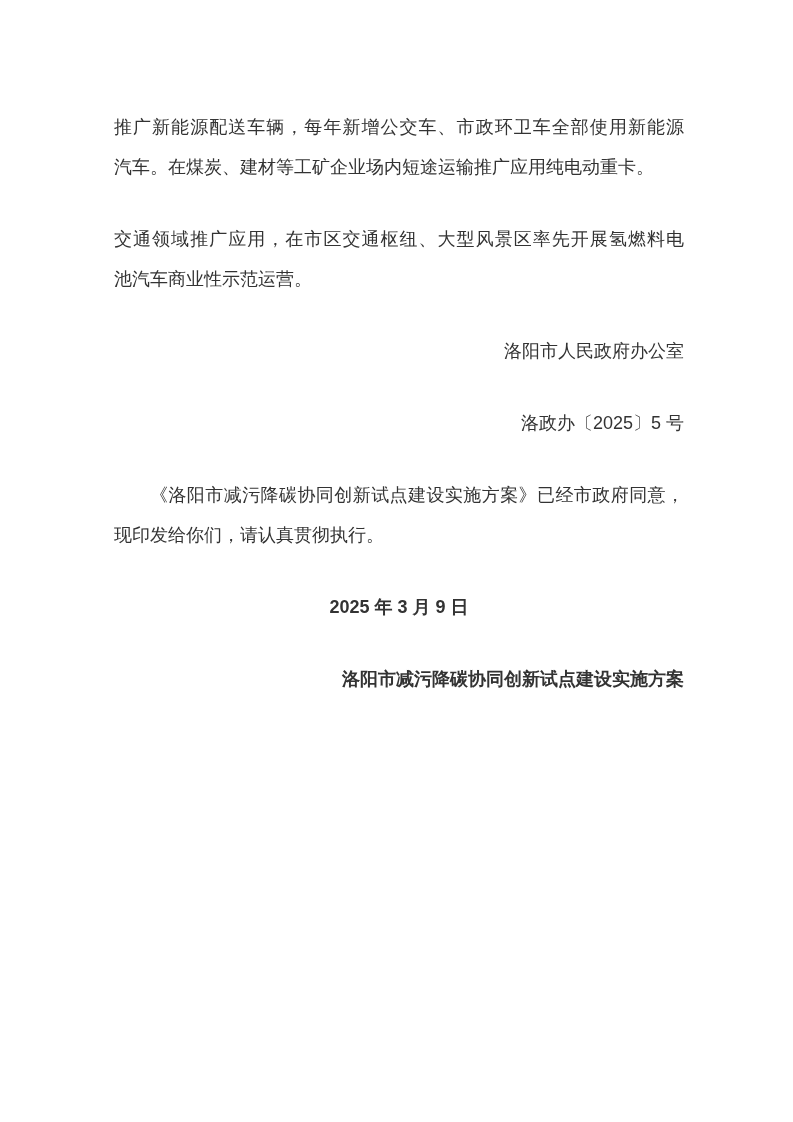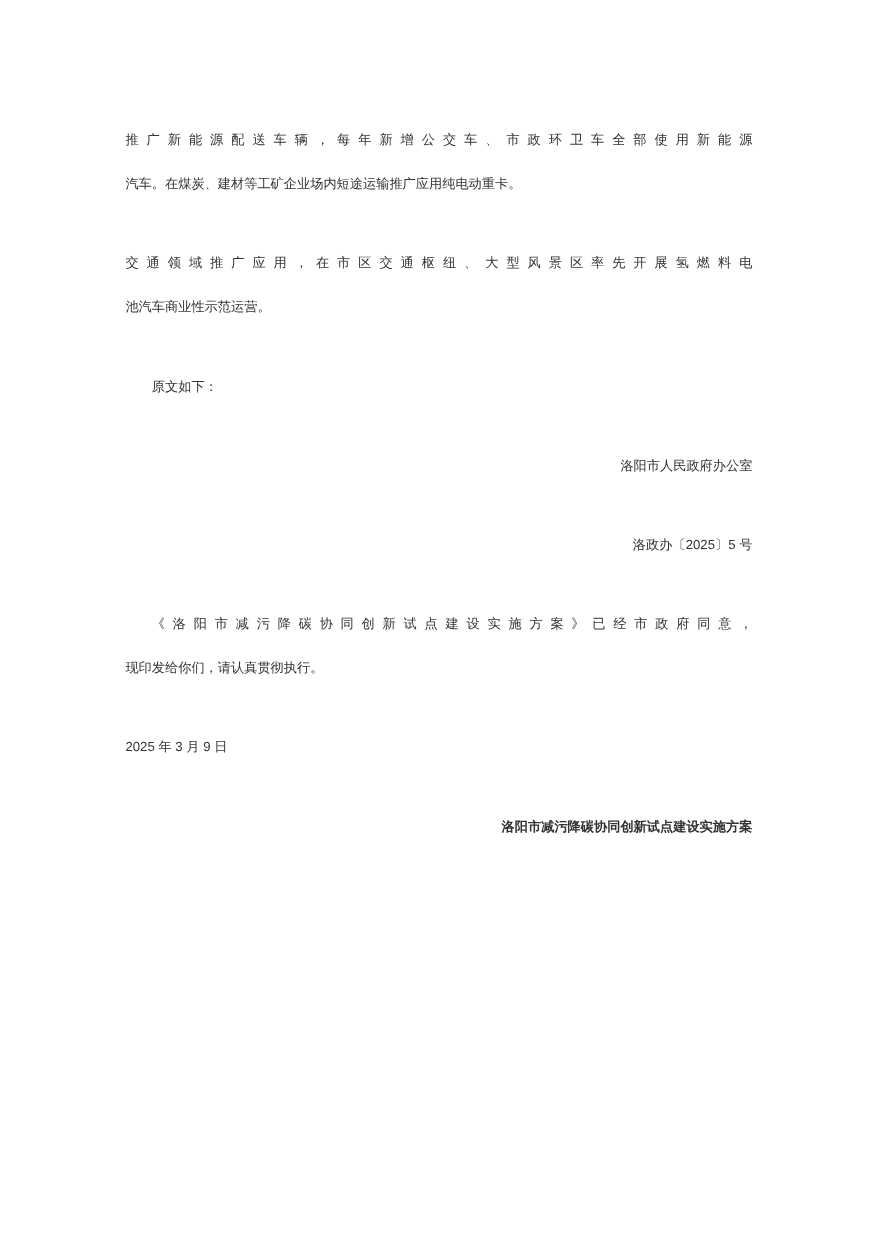--- a/index.html
+++ b/index.html
@@ -7,21 +7,21 @@
     padding: 0;
     background: #ffffff;
   }
   .page {
     box-sizing: border-box;
     width: 793px;
     height: 1122px;
     background: #ffffff;
     color: #333333;
     font-family: "Liberation Sans", sans-serif;
-    font-size: 12px;
+    font-size: 18px;
     padding: 107px 109px 0 114px;
     overflow: hidden;
   }
   .para {
     margin: 0 0 32px 0;
   }
   .para:last-child {
     margin-bottom: 0;
   }
   .line {
@@ -33,44 +33,42 @@
     text-align-last: justify;
   }
   .indent {
     text-indent: 2em;
   }
   .center {
     text-align: right;
     text-indent: 2em; 
   }
   .right {
-    text-align: left;
+    text-align: center;
+    font-weight: bold;
   }
   .bold {
     font-weight: 700;
   }
 </style>
 </head>
 <body>
 
 <div class="page">
 
   <div class="para">
     <div class="line fill">推广新能源配送车辆，每年新增公交车、市政环卫车全部使用新能源</div>
     <div class="line">汽车。在煤炭、建材等工矿企业场内短途运输推广应用纯电动重卡。</div>
   </div>
 
   <div class="para">
     <div class="line fill">交通领域推广应用，在市区交通枢纽、大型风景区率先开展氢燃料电</div>
     <div class="line">池汽车商业性示范运营。</div>
   </div>
 
-  <div class="para">
-    <div class="line indent">原文如下：</div>
-  </div>
 
   <div class="para">
     <div class="line center">洛阳市人民政府办公室</div>
   </div>
 
 
   <div class="para">
     <div class="line center">洛政办〔2025〕5 号</div>
   </div>
 

